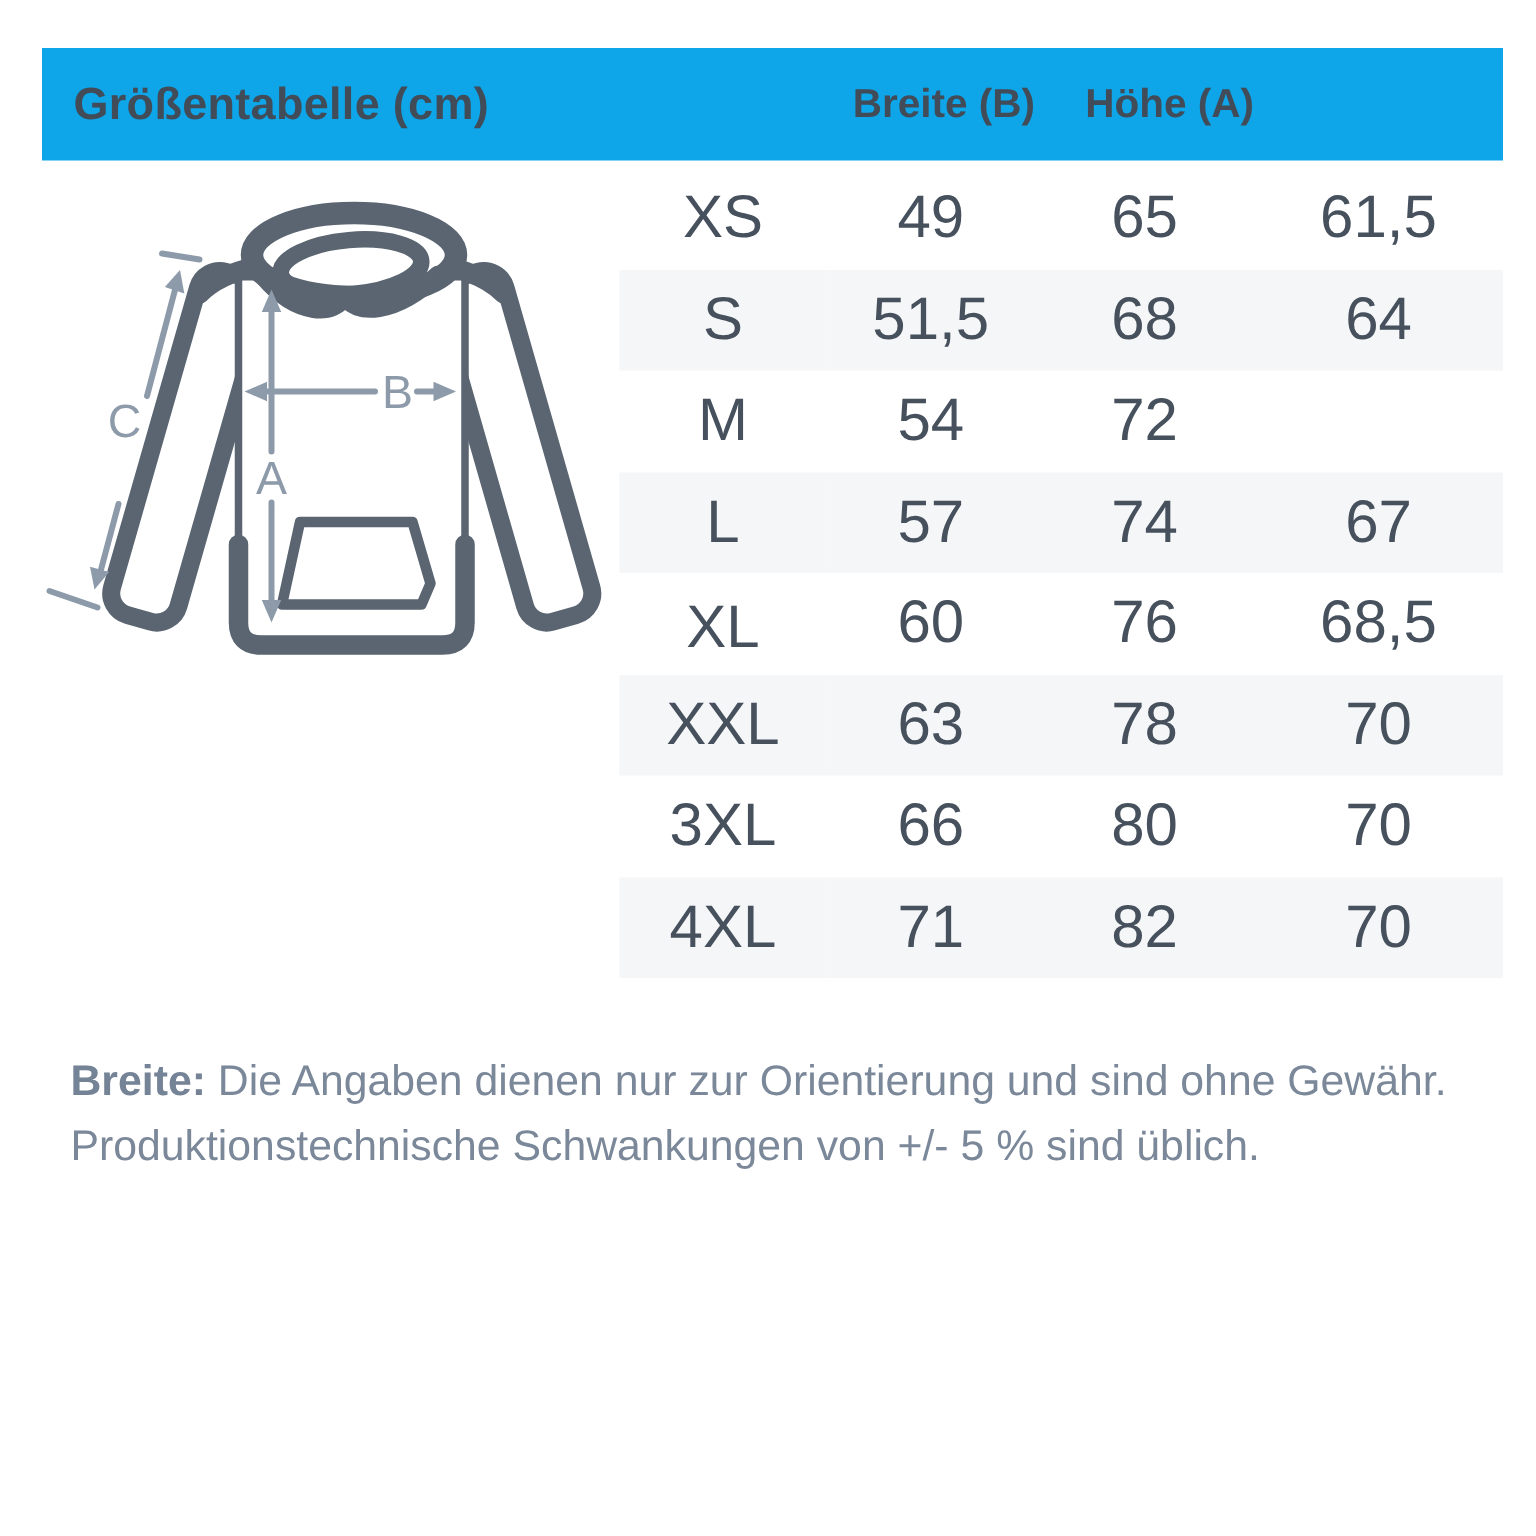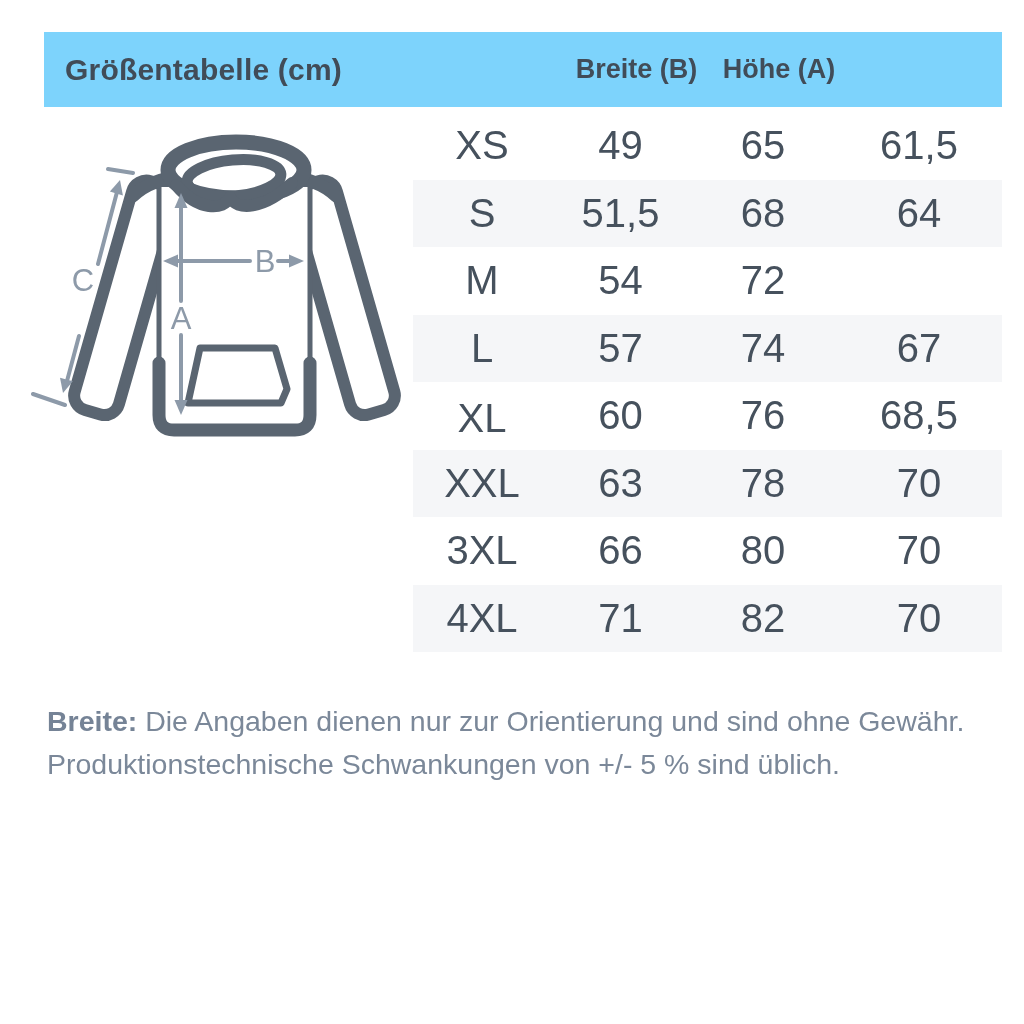--- a/index.html
+++ b/index.html
@@ -5,27 +5,27 @@
   html,body { margin:0; padding:0; }
   body {
     width:1024px; height:1024px; position:relative; background:#ffffff;
     font-family:"Liberation Sans","DejaVu Sans",sans-serif; overflow:hidden;
   }
 
   
   .size-chart { position:absolute; left:28px; top:32px; width:974px; }
   .chart-header {
     display:grid; grid-template-columns:523px 139px 146px 166px;
-    height:75px; background:#7dd3fc; align-items:center;margin-left:16px;
+    height:75px; background:#0ea5e9; align-items:center;
   }
   .chart-title {
     font-size:30px; font-weight:bold; color:#414c58;
     padding-left:21px; letter-spacing:0.2px;
   }
-  .col-label { font-size:27px; font-weight:bold; color:#414c58; text-align:center; }
+  .col-label { font-size:27px; font-weight:bold; color:#414c58; text-align:right; }
 
   
   .rows { margin-top:5px; }
   .trow {
     display:grid; grid-template-columns:385px 138px 139px 146px 166px;
     height:67.5px;
   }
   .trow .cell {
     display:flex; align-items:center; justify-content:center;
     font-size:40px; color:#46515d;

